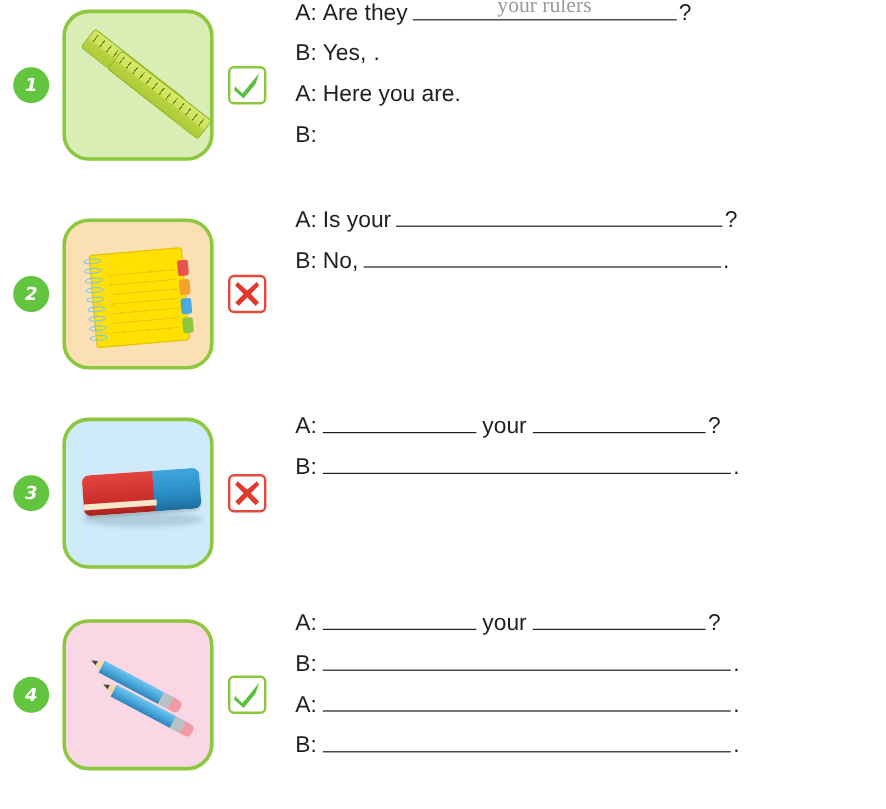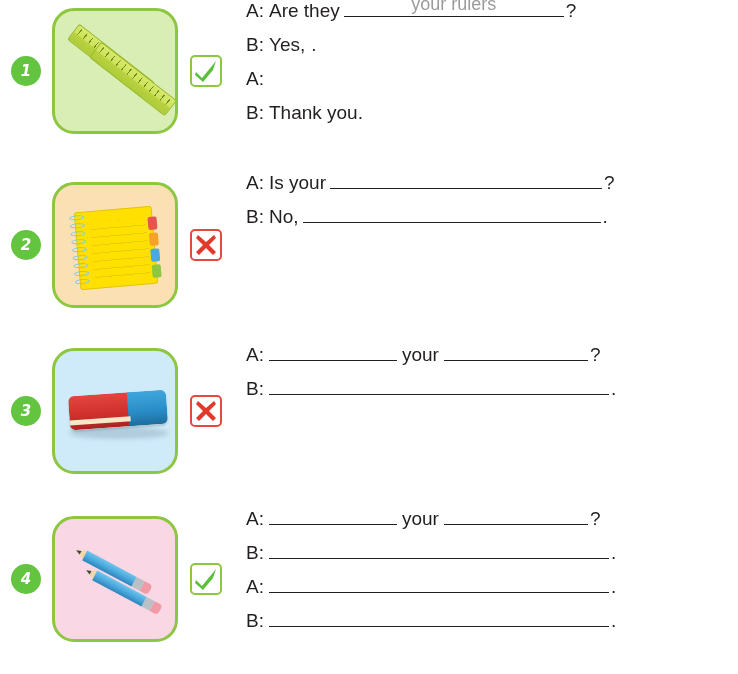--- a/index.html
+++ b/index.html
@@ -260,36 +260,36 @@
           <div class="mark-box">
             <svg width="26" height="26" viewBox="0 0 26 26">
               <path d="M3 14 L9 20 L23 3 L20 12 L10 24 L2 17 Z" fill="#5bbf3a"></path>
             </svg>
           </div>
         </div>
         <div class="dialogue">
           <div class="line">
             <span class="speaker">A:</span>
             <span class="txt">Are they</span>
-            <span class="blank" style="width: 220px;">
+            <span class="blank" style="width: 220px; font-family: Liberation Serif, serif;">
               <span class="answer">your rulers</span>
             </span>
             <span class="punct">?</span>
           </div>
           <div class="line">
             <span class="speaker">B:</span>
             <span class="txt">Yes,</span>
             <span class="punct">.</span>
           </div>
           <div class="line">
             <span class="speaker">A:</span>
-          </div>
-          <div class="line">
-            <span class="speaker">B:</span>
-            <span class="txt">Thank you.</span>
+            <span class="txt">Here you are.</span>
+          </div>
+          <div class="line">
+            <span class="speaker">B:</span>
           </div>
         </div>
       </div>
       <div class="item-row" style="top: 172px;">
         <div style="width: 52px; display: flex; justify-content: center; align-items: center; height: 126px; flex: 0 0 auto; margin-top: 10px;">
           <div class="num-badge">2</div>
         </div>
         <div class="pic-tile tile-orange" style="margin-top: 10px;">
           <div class="paper-back"></div>
           <div class="notebook">

